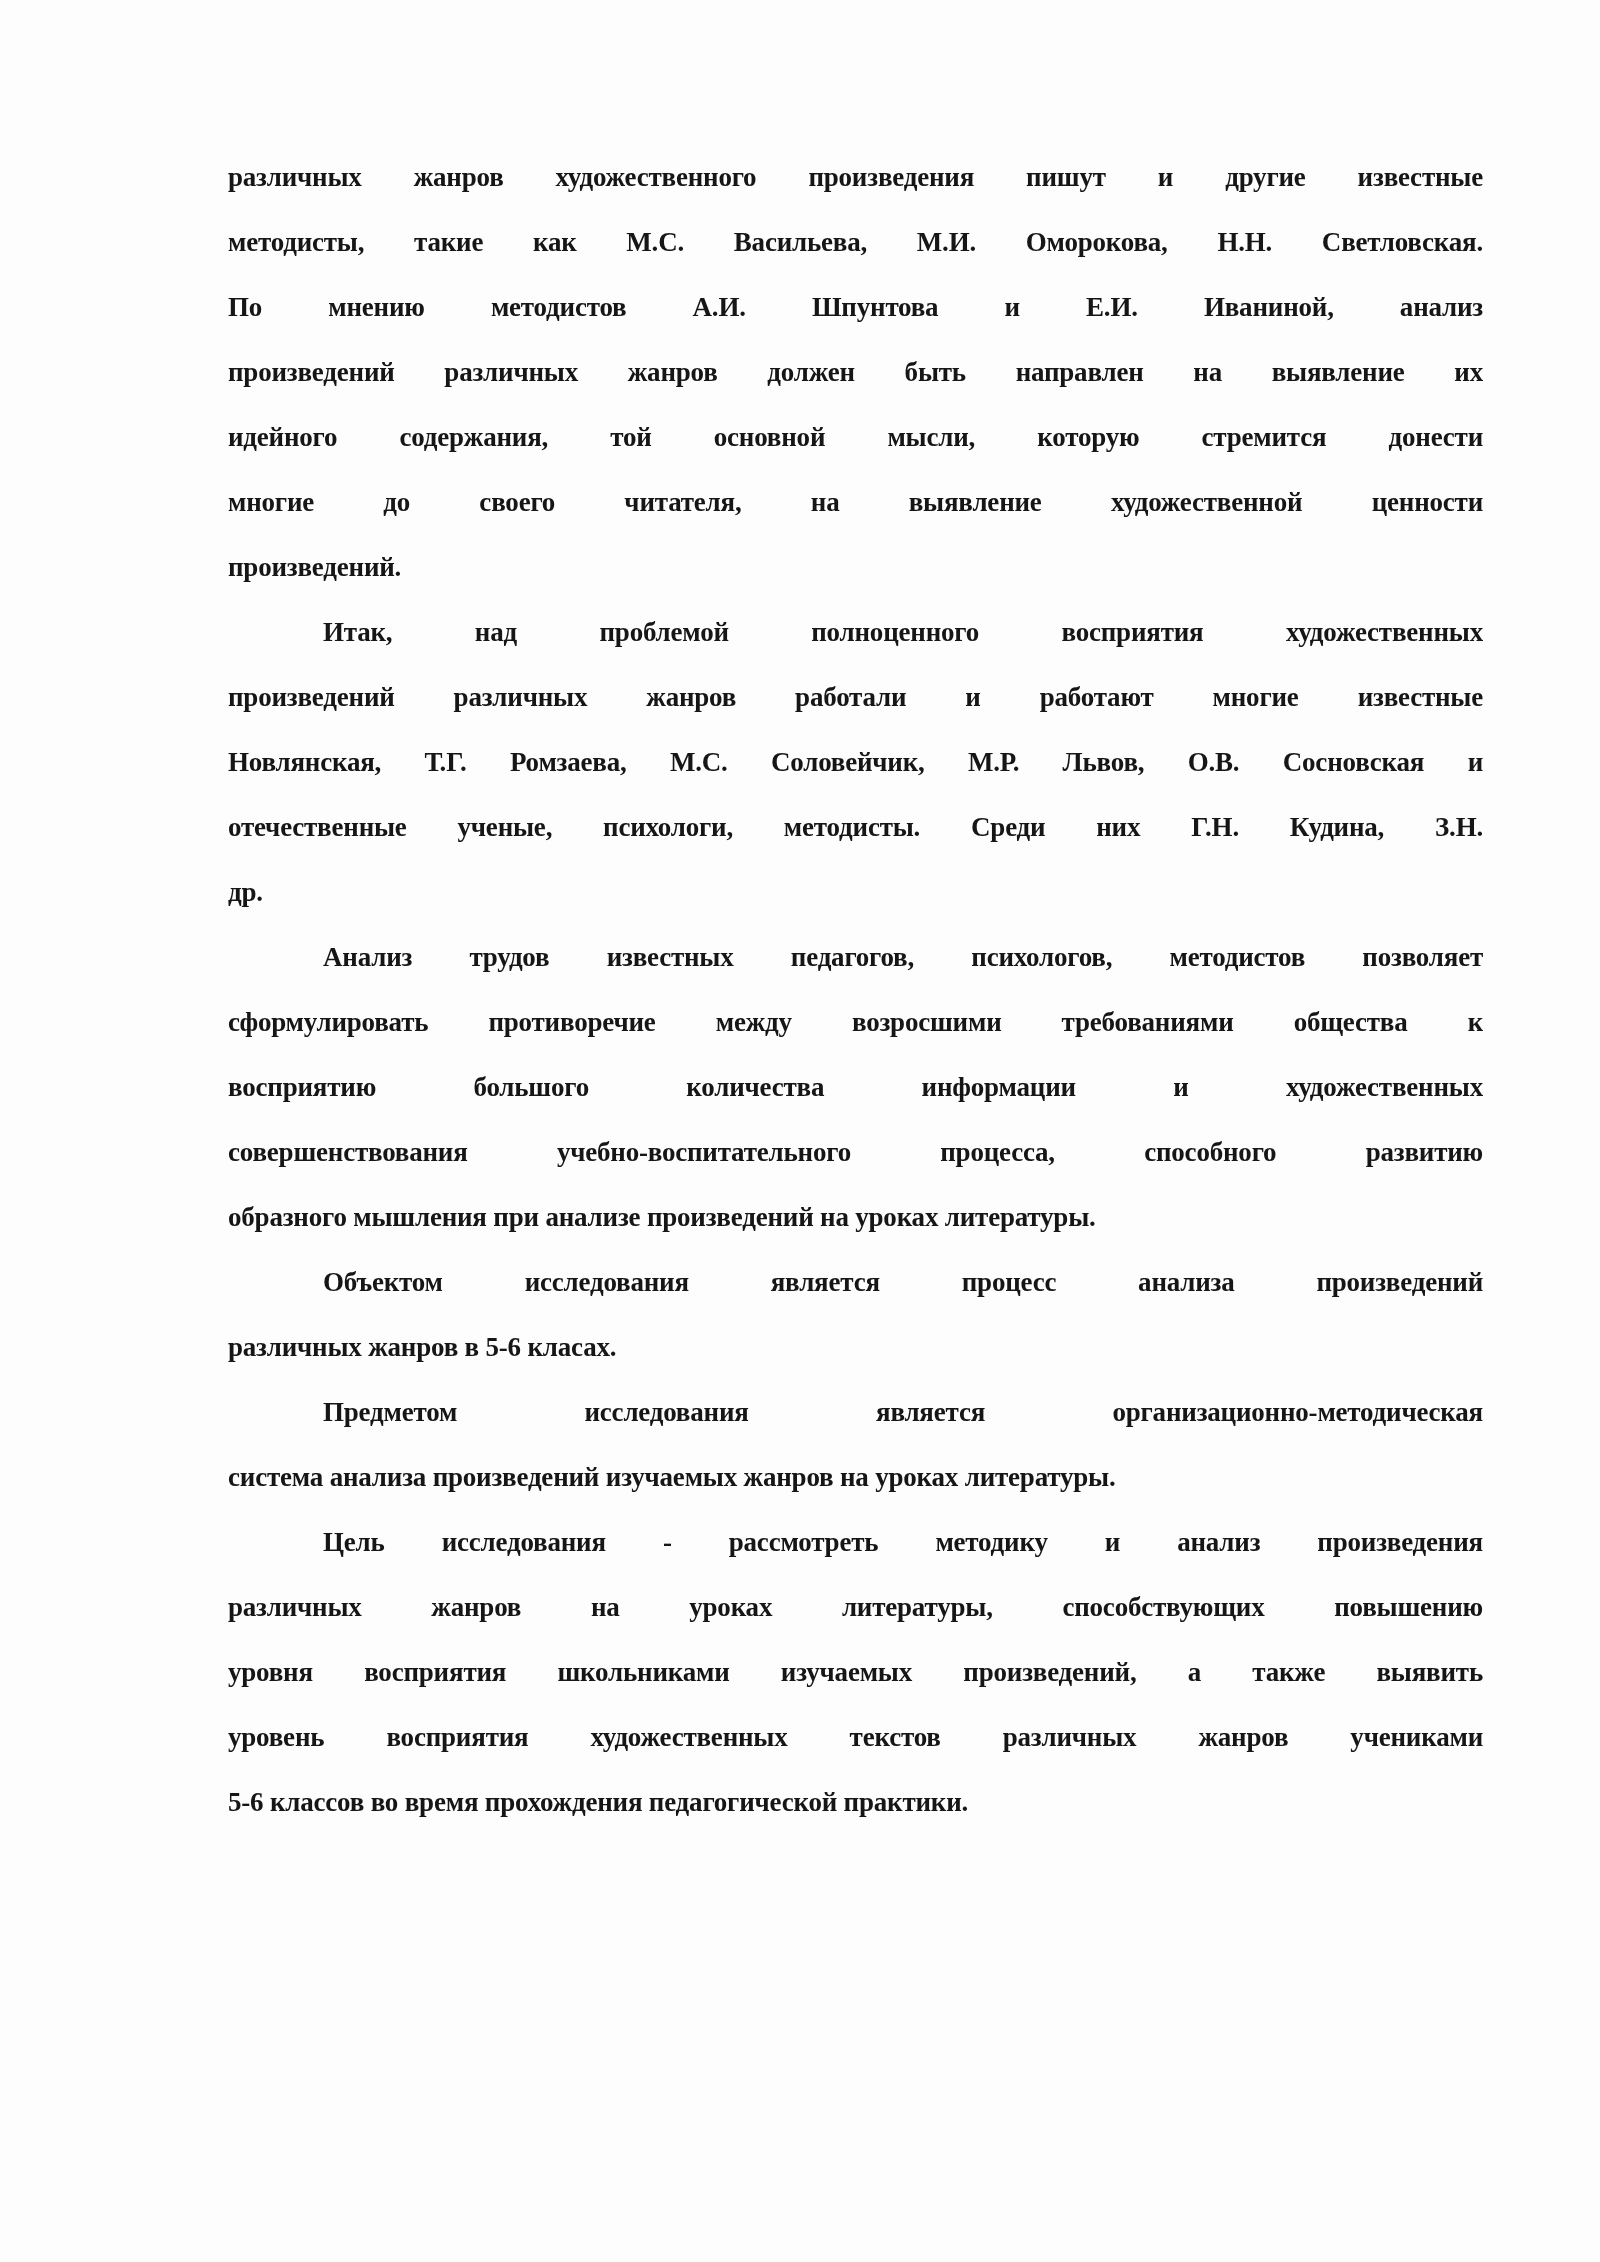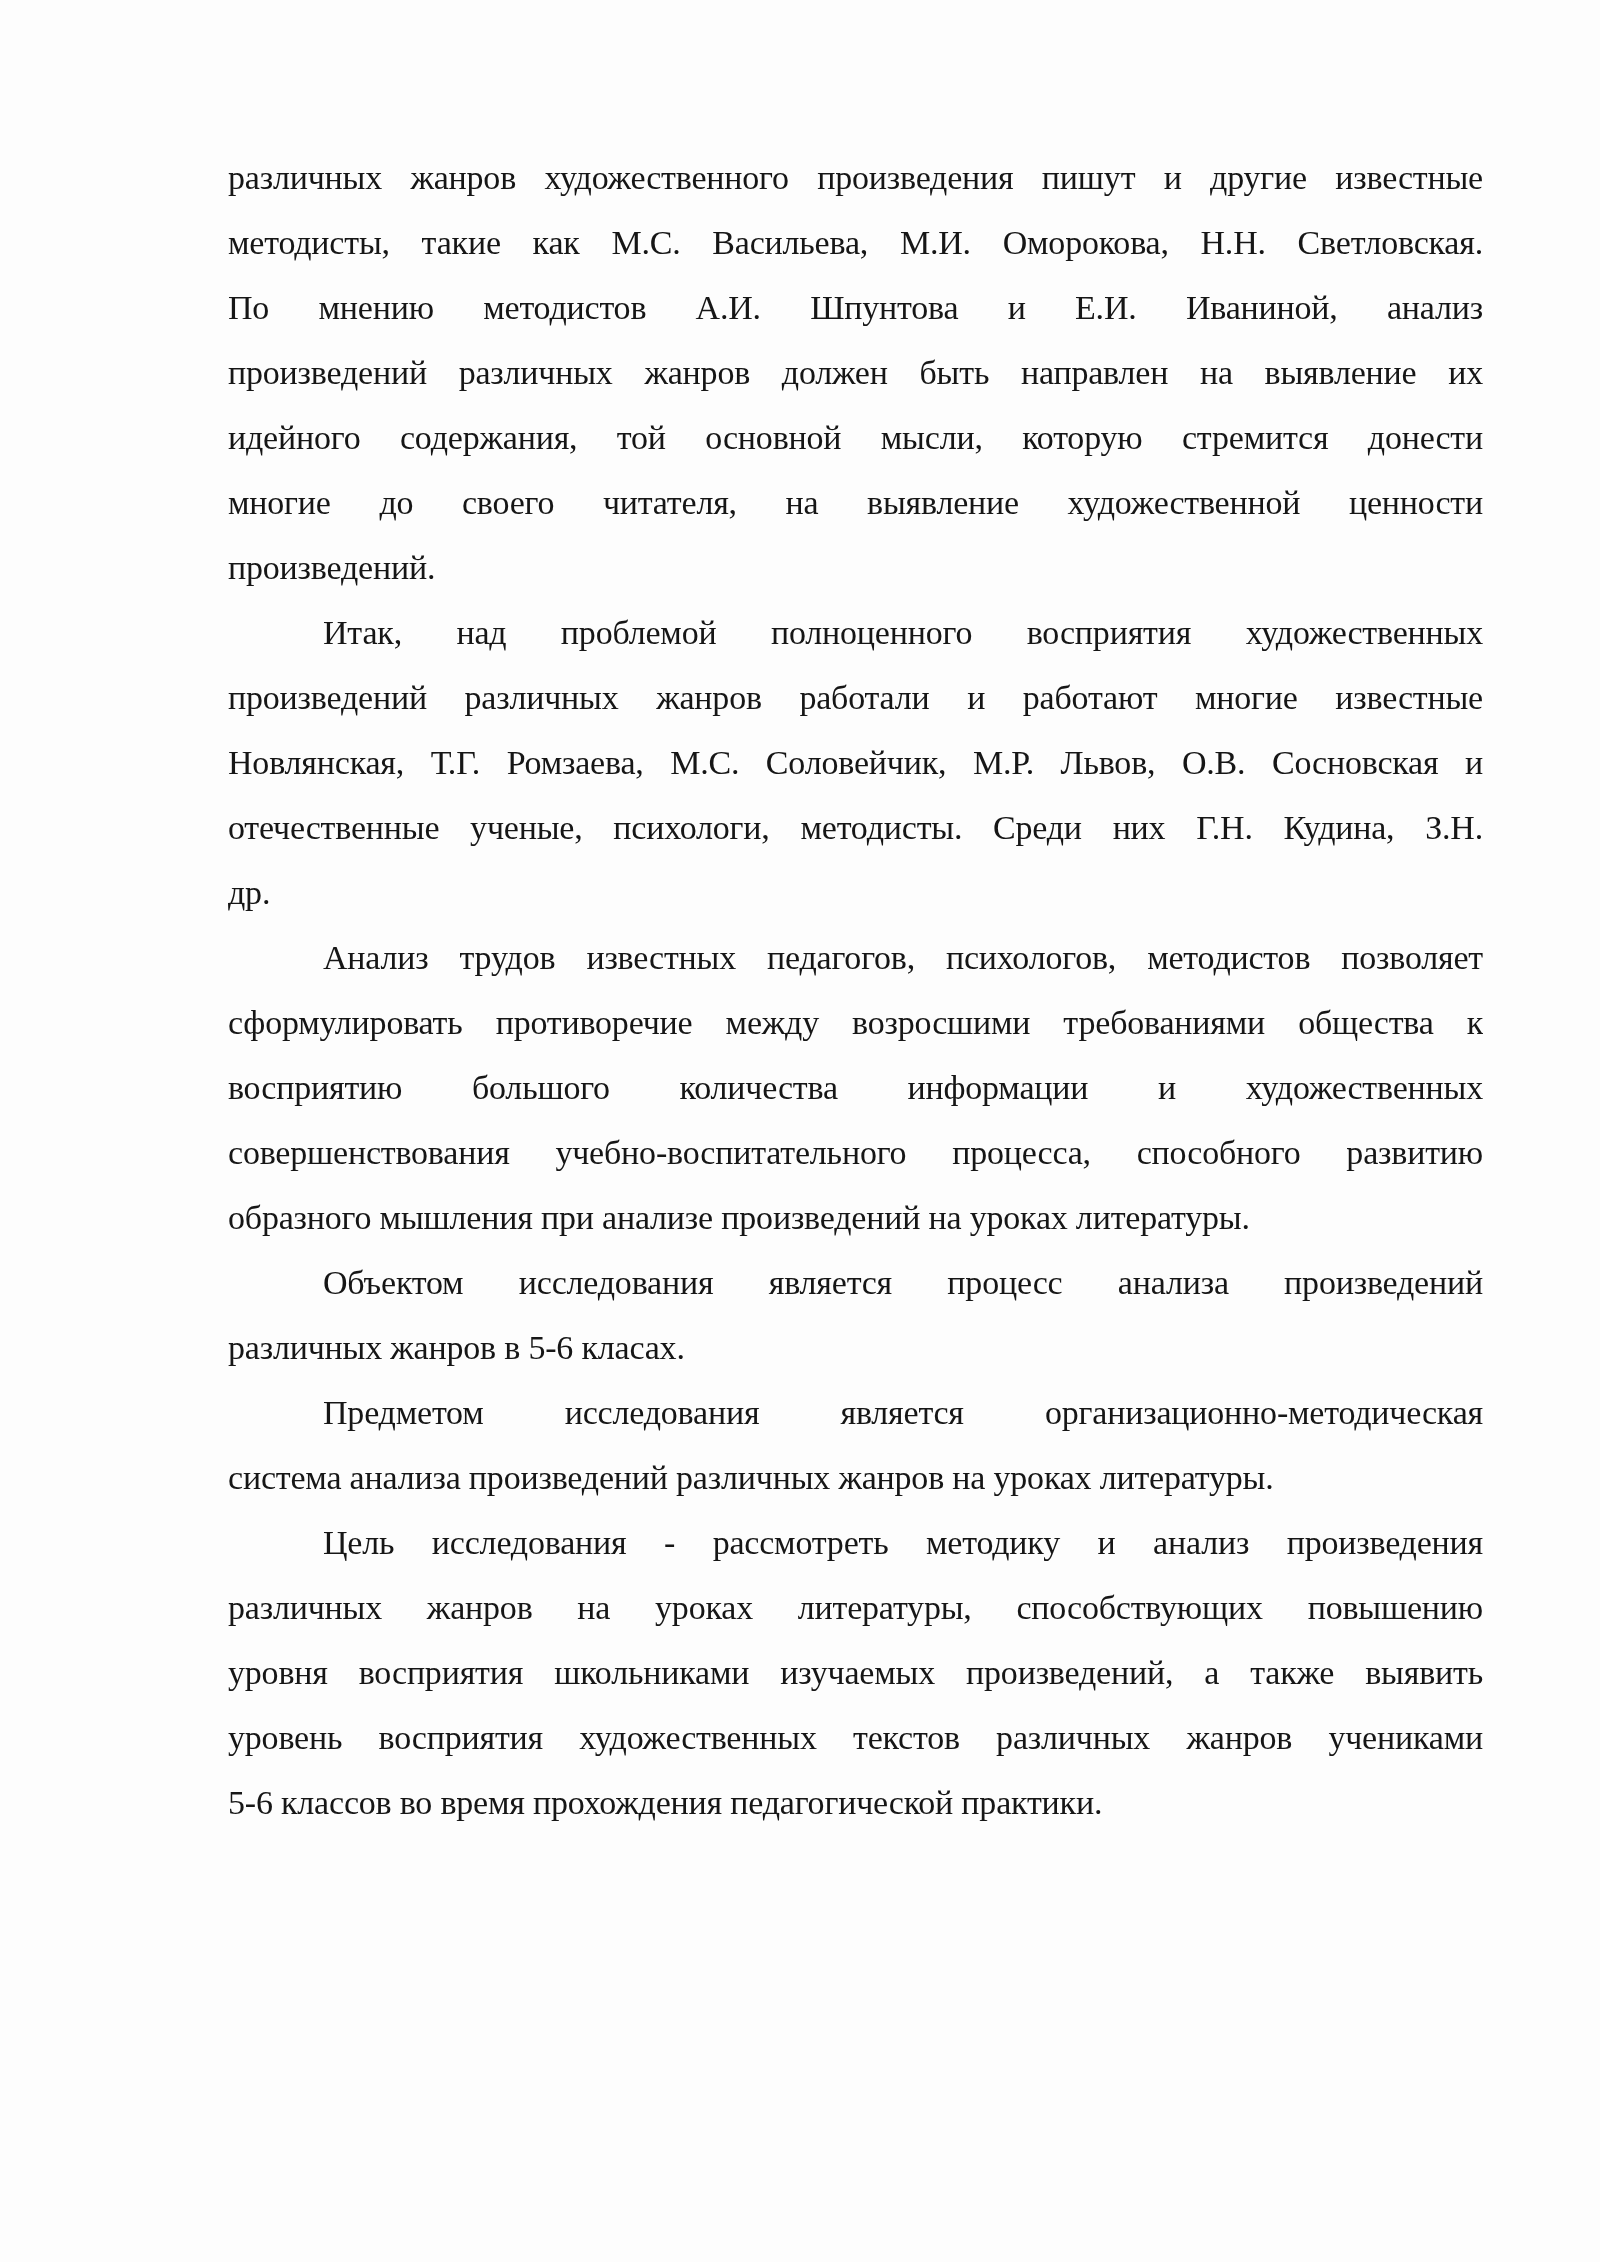--- a/index.html
+++ b/index.html
@@ -14,23 +14,24 @@
     background: #fdfdfd;
     overflow: hidden;
     font-family: "Liberation Serif", "DejaVu Serif", serif;
     color: #161616;
   }
   .text-block {
     position: absolute;
     top: 145px;
     left: 228px;
     width: 1255px;
-    font-size: 34px;
+    font-size: 27px;
     line-height: 65px;
     letter-spacing: -0.2px;
+    font-weight: bold;
   }
   .para {
     margin: 0;
     padding: 0;
   }
   .ln {
     display: block;
     height: 65px;
     overflow: hidden;
     text-align: justify;
@@ -78,21 +79,21 @@
     </p>
 
 
     <p class="para">
       <span class="ln ind">Объектом исследования является процесс анализа произведений</span>
       <span class="ln last">различных жанров в 5-6 класах.</span>
     </p>
 
     <p class="para">
       <span class="ln ind">Предметом исследования является организационно-методическая</span>
-      <span class="ln last">система анализа произведений различных жанров на уроках литературы.</span>
+      <span class="ln last">система анализа произведений изучаемых жанров на уроках литературы.</span>
     </p>
 
     <p class="para">
       <span class="ln ind">Цель исследования - рассмотреть методику и анализ произведения</span>
       <span class="ln">различных жанров на уроках литературы, способствующих повышению</span>
       <span class="ln">уровня восприятия школьниками изучаемых произведений, а также выявить</span>
       <span class="ln">уровень восприятия художественных текстов различных жанров учениками</span>
       <span class="ln last">5-6 классов во время прохождения педагогической практики.</span>
     </p>
 

